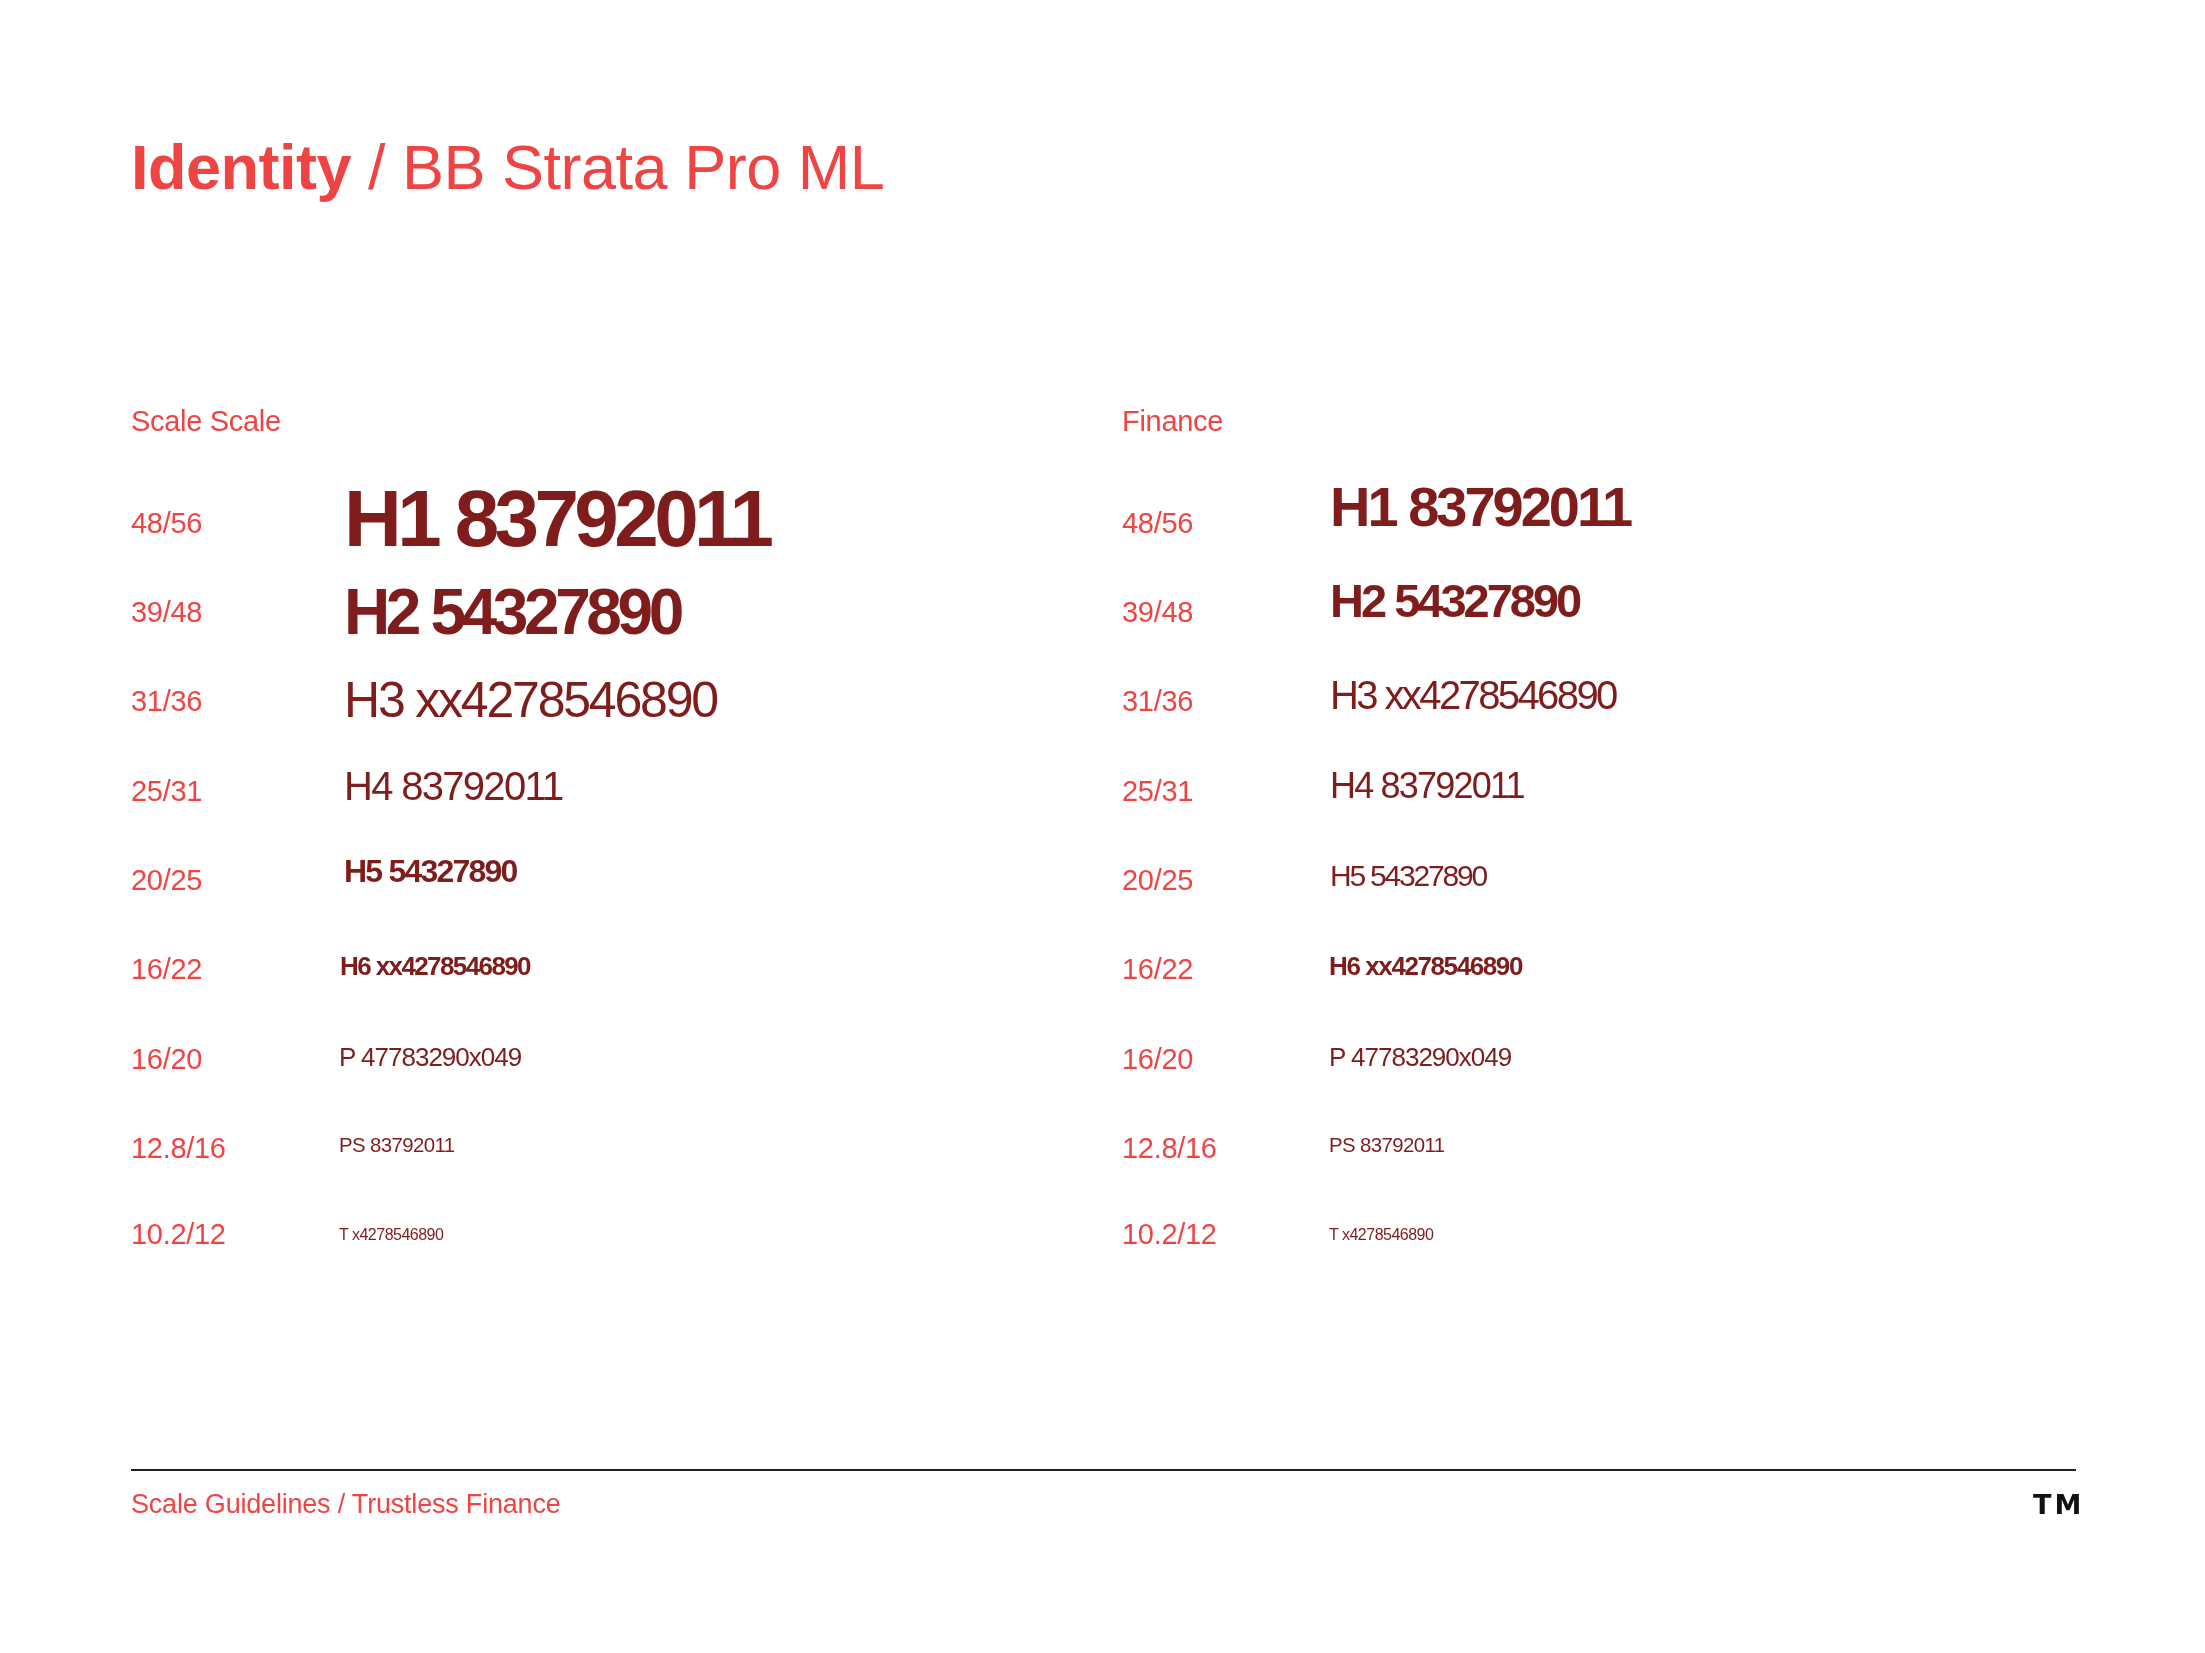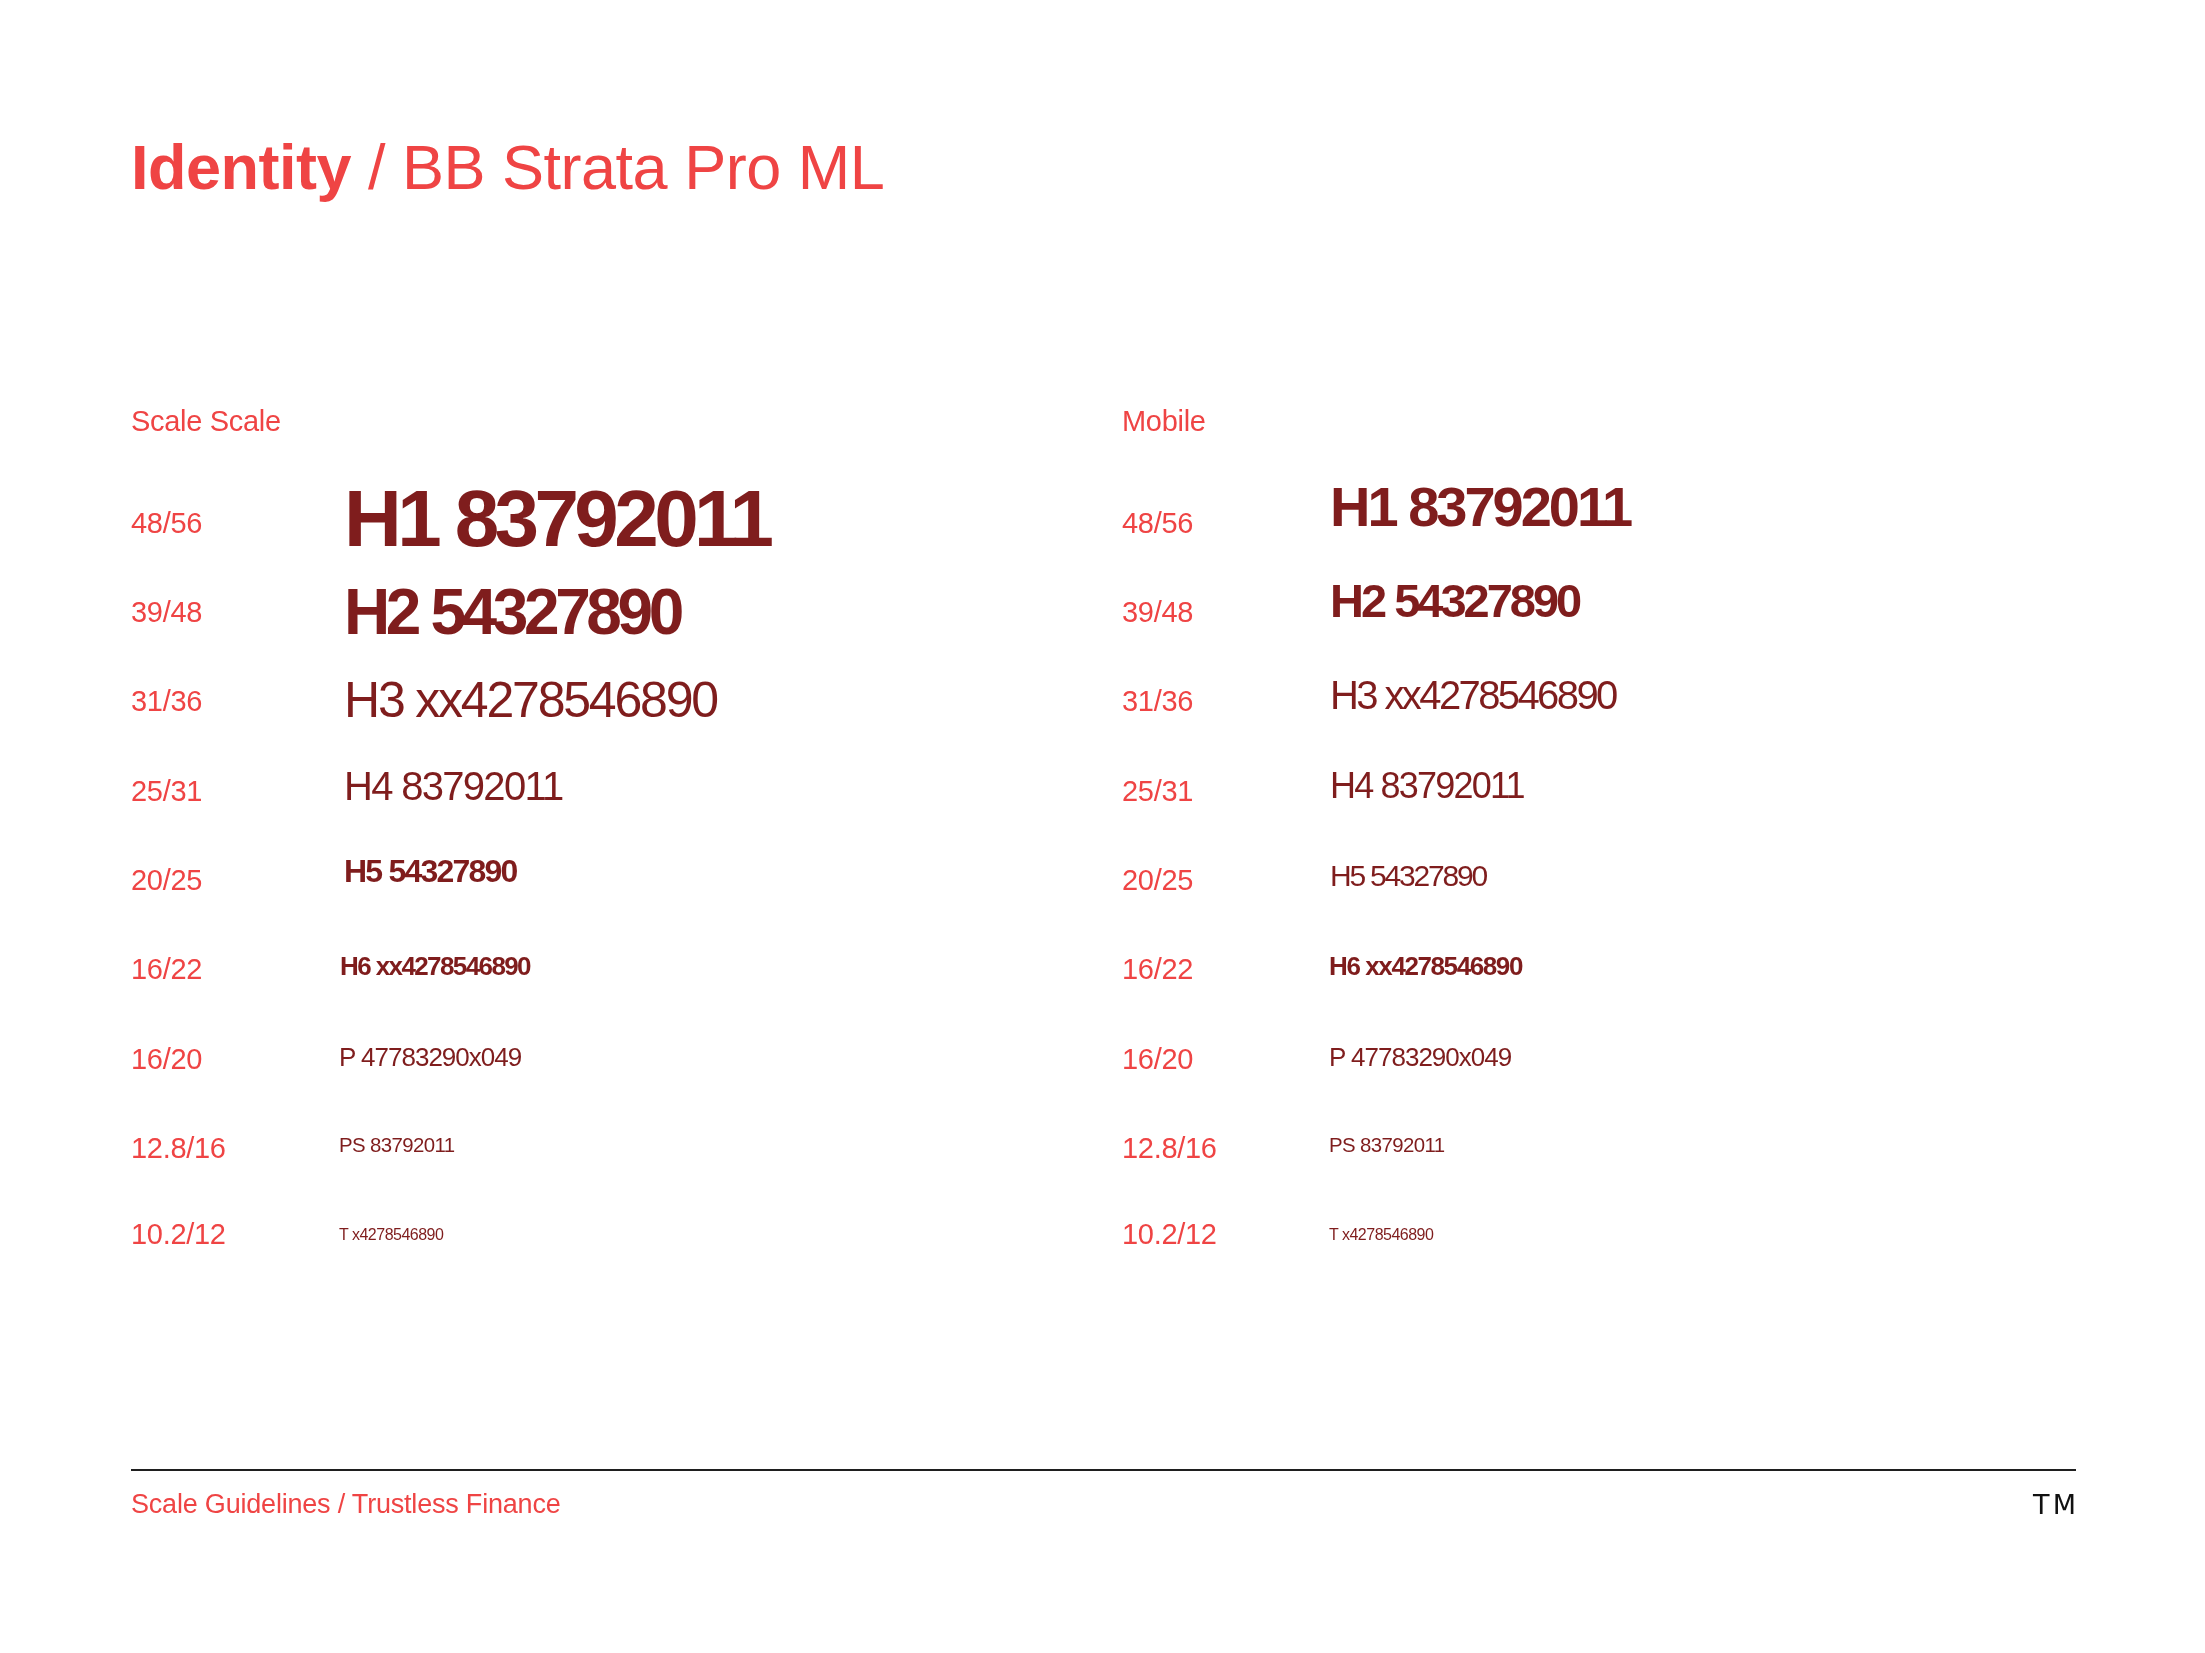--- a/index.html
+++ b/index.html
@@ -41,21 +41,21 @@
   .m.p  { --fs:26px;  --b:1066px; letter-spacing:-1px; left:1329px; }
   .m.ps { --fs:20.4px;  --b:1152px; letter-spacing:-0.6px; left:1329px; }
   .m.tt { --fs:16px;  --b:1241px; letter-spacing:-0.5px; left:1329px; }
 
   .d.h1, .d.h2 { font-weight:700; }
 
   
   .footer-rule { position:absolute; left:131px; top:1469px; width:1945px; height:2.2px; background:#1f1f1f; }
   .footer-text { left:131px; --fs:27px; --b:1514px; letter-spacing:-0.2px; }
   .footer-mark { position:absolute; left:2033px; top:1495px; width:44px; height:19.4px; }
-  .footer-mark span { position:absolute; font-family:"DejaVu Sans", sans-serif; font-weight:400;
+  .footer-mark span { position:absolute; font-family:"DejaVu Sans", sans-serif; font-weight:700;
        font-size:27px; line-height:1; color:#111111; top:-3.8px; left:0; letter-spacing:3.2px; }
 </style>
 </head>
 <body>
 
 <h1 class="t sans title"><span class="strong">Identity</span><span class="light"> / BB Strata Pro ML</span></h1>
 
 <section class="col-left">
   <div class="t sans section-head">Scale Scale</div>
 
@@ -74,21 +74,21 @@
   <div class="t mono d h3">H3 xx4278546890</div>
   <div class="t mono d h4">H4 83792011</div>
   <div class="t mono d h5">H5 54327890</div>
   <div class="t mono d h6">H6 xx4278546890</div>
   <div class="t mono d p">P 47783290x049</div>
   <div class="t mono d ps">PS 83792011</div>
   <div class="t mono d tt">T x4278546890</div>
 </section>
 
 <section class="col-right">
-  <div class="t sans section-head">Mobile</div>
+  <div class="t sans section-head">Finance</div>
 
   <div class="t sans label" style="--b:534px">48/56</div>
   <div class="t sans label" style="--b:623px">39/48</div>
   <div class="t sans label" style="--b:712px">31/36</div>
   <div class="t sans label" style="--b:802px">25/31</div>
   <div class="t sans label" style="--b:891px">20/25</div>
   <div class="t sans label" style="--b:980px">16/22</div>
   <div class="t sans label" style="--b:1070px">16/20</div>
   <div class="t sans label" style="--b:1159px">12.8/16</div>
   <div class="t sans label" style="--b:1245px">10.2/12</div>

